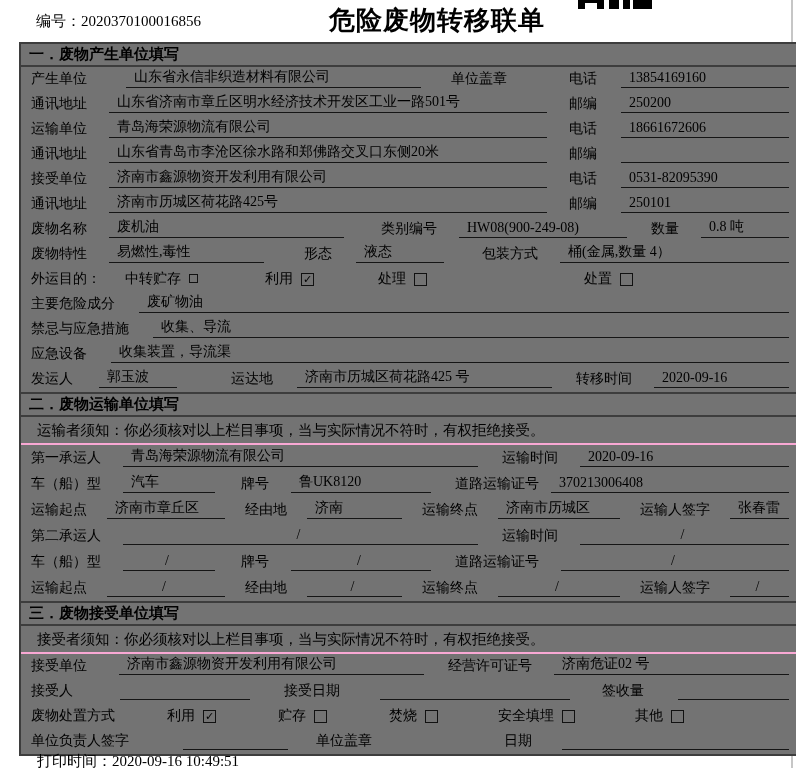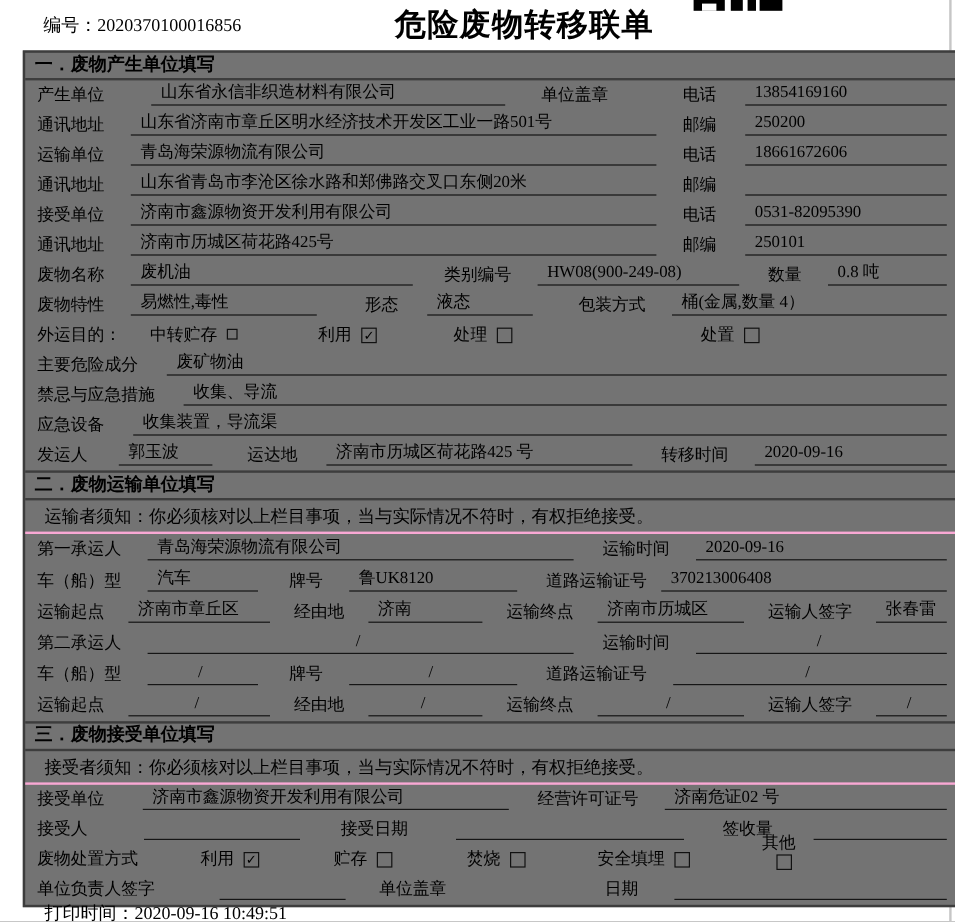--- a/index.html
+++ b/index.html
@@ -110,21 +110,21 @@
   <div class="row">
     <span class="lbl">通讯地址</span>
     <span class="u grow" style="margin-left:10px;margin-right:10px;">济南市历城区荷花路425号</span>
     <span class="lbl" style="margin-right:12px;">邮编</span>
     <span class="u" style="width:168px;">250101</span>
   </div>
 
   <div class="row">
     <span class="lbl">废物名称</span>
     <span class="u" style="width:235px;margin-left:10px;">废机油</span>
-    <span class="lbl" style="margin-left:14px;">类别编号</span>
+    <span class="lbl" style="margin-left:25px;">类别编号</span>
     <span class="u" style="width:168px;margin-left:10px;">HW08(900-249-08)</span>
     <span class="lbl" style="margin-left:12px;">数量</span>
     <span class="u grow" style="margin-left:10px;">0.8 吨</span>
   </div>
 
   <div class="row">
     <span class="lbl">废物特性</span>
     <span class="u" style="width:155px;margin-left:10px;">易燃性,毒性</span>
     <span class="lbl" style="margin-left:28px;">形态</span>
     <span class="u" style="width:88px;margin-left:12px;">液态</span>
@@ -163,21 +163,21 @@
   </div>
 
   <div class="row">
     <span class="lbl">应急设备</span>
     <span class="u grow" style="margin-left:12px;">收集装置，导流渠</span>
   </div>
 
   <div class="row">
     <span class="lbl">发运人</span>
     <span class="u" style="width:78px;margin-left:14px;">郭玉波</span>
-    <span class="lbl" style="margin-left:17px;">运达地</span>
+    <span class="lbl" style="margin-left:42px;">运达地</span>
     <span class="u" style="width:255px;margin-left:12px;">济南市历城区荷花路425 号</span>
     <span class="lbl" style="margin-left:12px;">转移时间</span>
     <span class="u grow" style="margin-left:10px;">2020-09-16</span>
   </div>
 
   <div class="sec-head mid">二．废物运输单位填写</div>
   <div class="notice">运输者须知：你必须核对以上栏目事项，当与实际情况不符时，有权拒绝接受。</div>
 
   <div class="row r26">
     <span class="lbl">第一承运人</span>
@@ -263,21 +263,21 @@
       <span class="cbx"></span>
     </span>
     <span class="ck" style="margin-left:50px;">
       <span class="lbl">焚烧</span>
       <span class="cbx"></span>
     </span>
     <span class="ck" style="margin-left:48px;">
       <span class="lbl">安全填埋</span>
       <span class="cbx"></span>
     </span>
-    <span class="ck" style="margin-left:48px;flex-direction:column;">
+    <span class="ck" style="margin-left:48px;">
       <span class="lbl">其他</span>
       <span class="cbx"></span>
     </span>
   </div>
 
   <div class="row">
     <span class="lbl">单位负责人签字</span>
     <span class="u" style="width:105px;margin-left:42px;"></span>
     <span class="lbl" style="margin-left:16px;">单位盖章</span>
     <span class="lbl" style="margin-left:120px;">日期</span>

